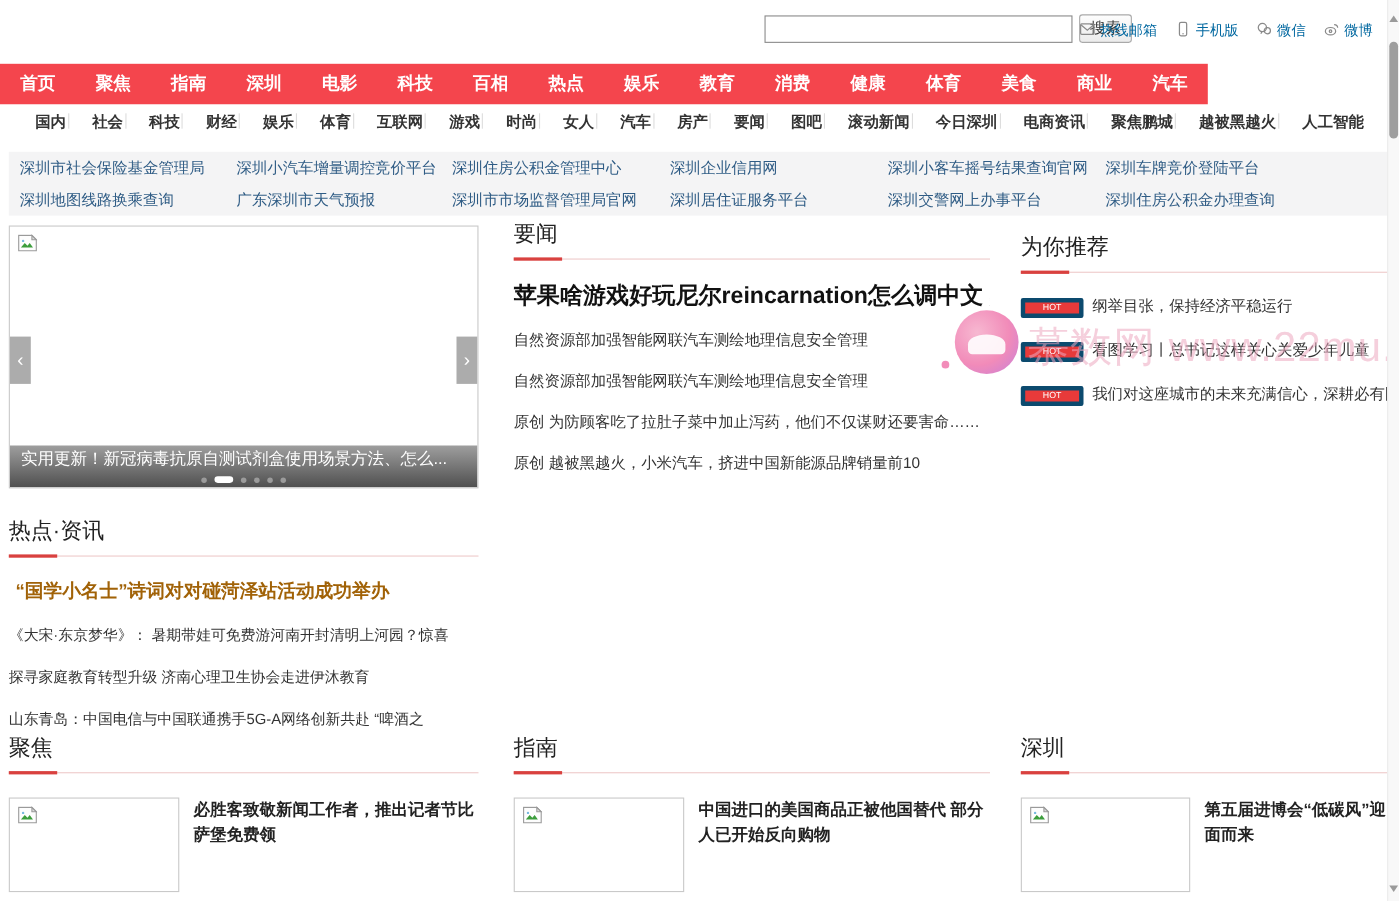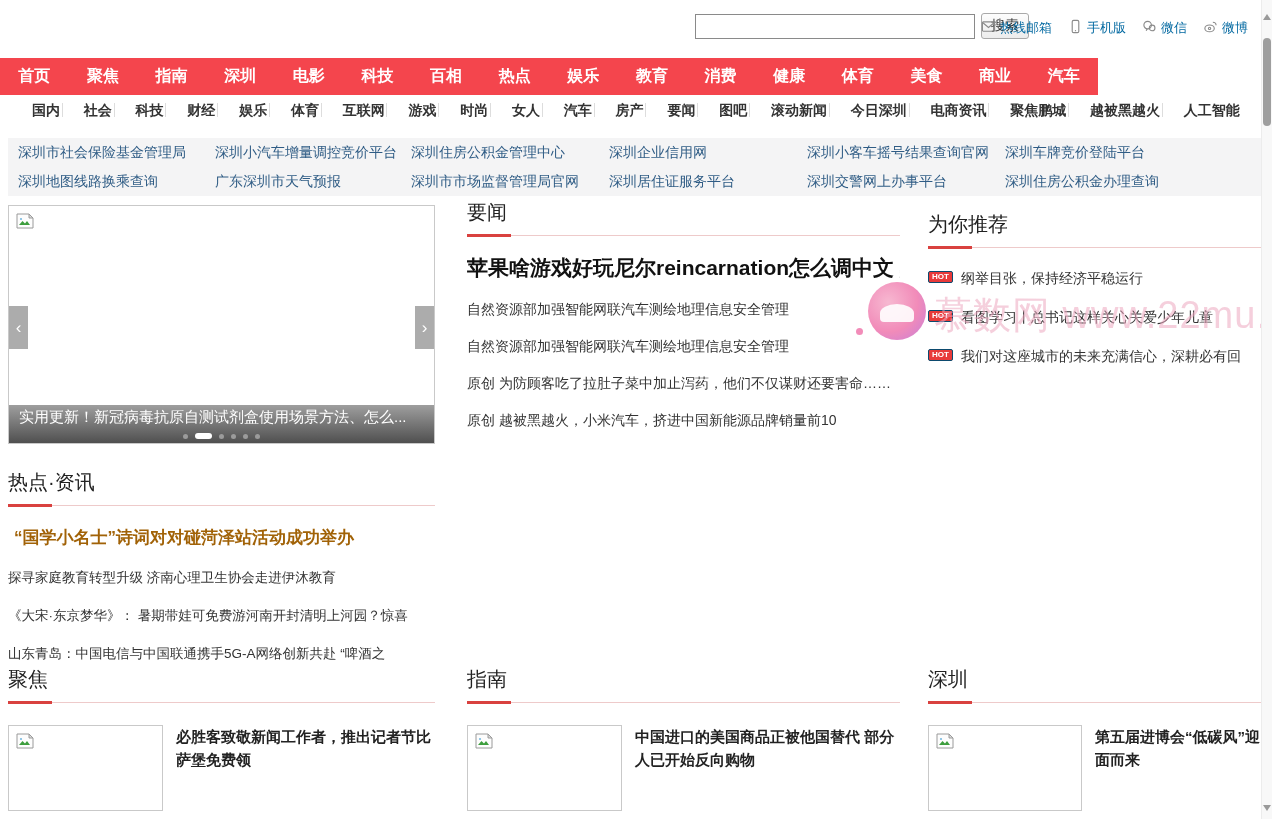--- a/index.html
+++ b/index.html
@@ -73,22 +73,22 @@
   .col3 { position:absolute; left:928px; width:334px; }
 
   
   .yaowen { top:13px; }
   .yw-headline { margin-top:17px; font-size:21px; font-weight:bold; color:#111; white-space:nowrap; overflow:hidden; cursor:pointer; }
   .yw-item { margin-top:19px; font-size:14px; color:#333; white-space:nowrap; overflow:hidden; cursor:pointer; }
 
   
   .recommend { top:25px; }
   .rec-item { margin-top:21px; display:flex; align-items:flex-start; gap:8px; font-size:14px; color:#333; cursor:pointer; }
-  .hot-badge { flex:none; margin-top:1px; background:#e83a3a; color:#fff; font-size:8px; font-weight:bold;
-    border:1px solid #0c4a6e; border-radius:2px; padding:1px 3px; line-height:1; letter-spacing:0; }
+  .hot-badge { flex:none; margin-top:1px; background:#e83a3a; color:#fff; font-size:8px; font-weight:normal;
+    border:4px solid #0c4a6e; border-radius:2px; padding:1px 16px; line-height:1; letter-spacing:0; }
   .rec-text { white-space:nowrap; overflow:hidden; }
 
   
   .hotspot { top:283px; }
   .hs-headline { margin-top:19px; font-size:17px; font-weight:bold; color:#a16207; padding-left:6px; white-space:nowrap; overflow:hidden; cursor:pointer; }
   .hs-item { margin-top:20px; font-size:13.5px; color:#333; white-space:nowrap; overflow:hidden; cursor:pointer; }
 
   
   .bottom-sec { top:480px; }
   .bs-body { margin-top:21px; display:flex; gap:13px; }
@@ -286,22 +286,22 @@
           </div>
         </div>
     </div>
 
     <div class="col1 hotspot">
       <div class="sec-title">热点·资讯</div>
       <div class="sec-rule"></div>
       <div class="hs-headline">“国学小名士”诗词对对碰菏泽站活动成功举办</div>
       <div>
 
-      <div class="hs-item">探寻家庭教育转型升级 济南心理卫生协会走进伊沐教育</div>
-          <div class="hs-item">《大宋·东京梦华》： 暑期带娃可免费游河南开封清明上河园？惊喜</div>
+      <div class="hs-item">《大宋·东京梦华》： 暑期带娃可免费游河南开封清明上河园？惊喜</div>
+          <div class="hs-item">探寻家庭教育转型升级 济南心理卫生协会走进伊沐教育</div>
           <div class="hs-item">山东青岛：中国电信与中国联通携手5G-A网络创新共赴 “啤酒之</div>
         </div>
     </div>
 
     <div class="col1 bottom-sec">
       <div class="sec-title">聚焦</div>
       <div class="sec-rule"></div>
       <div class="bs-body">
         <div class="bs-img">
           <span class="broken-img">

